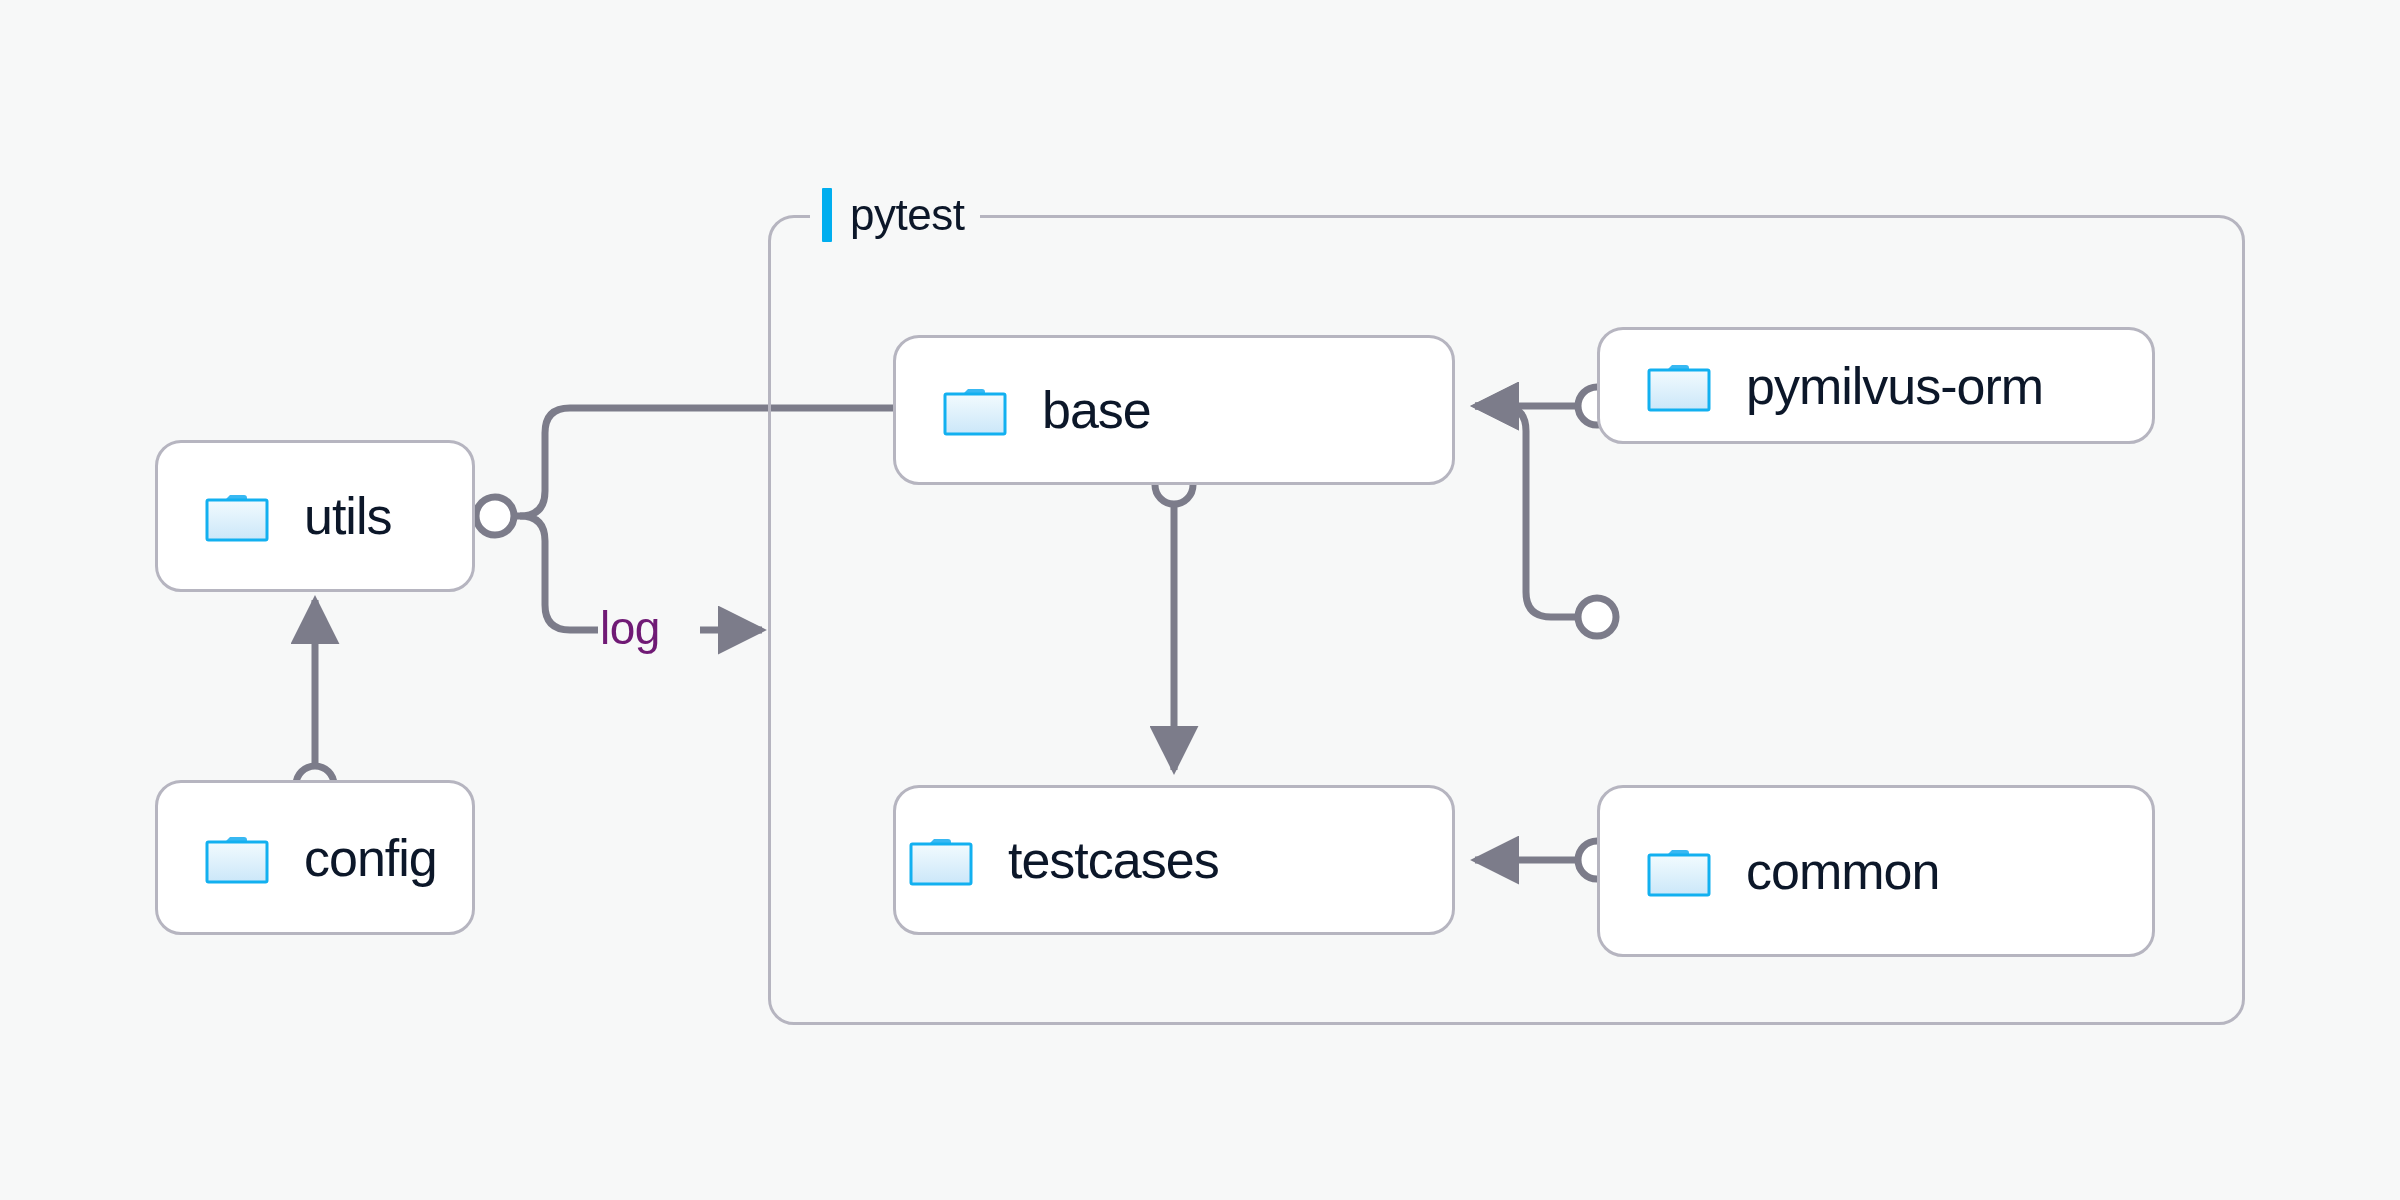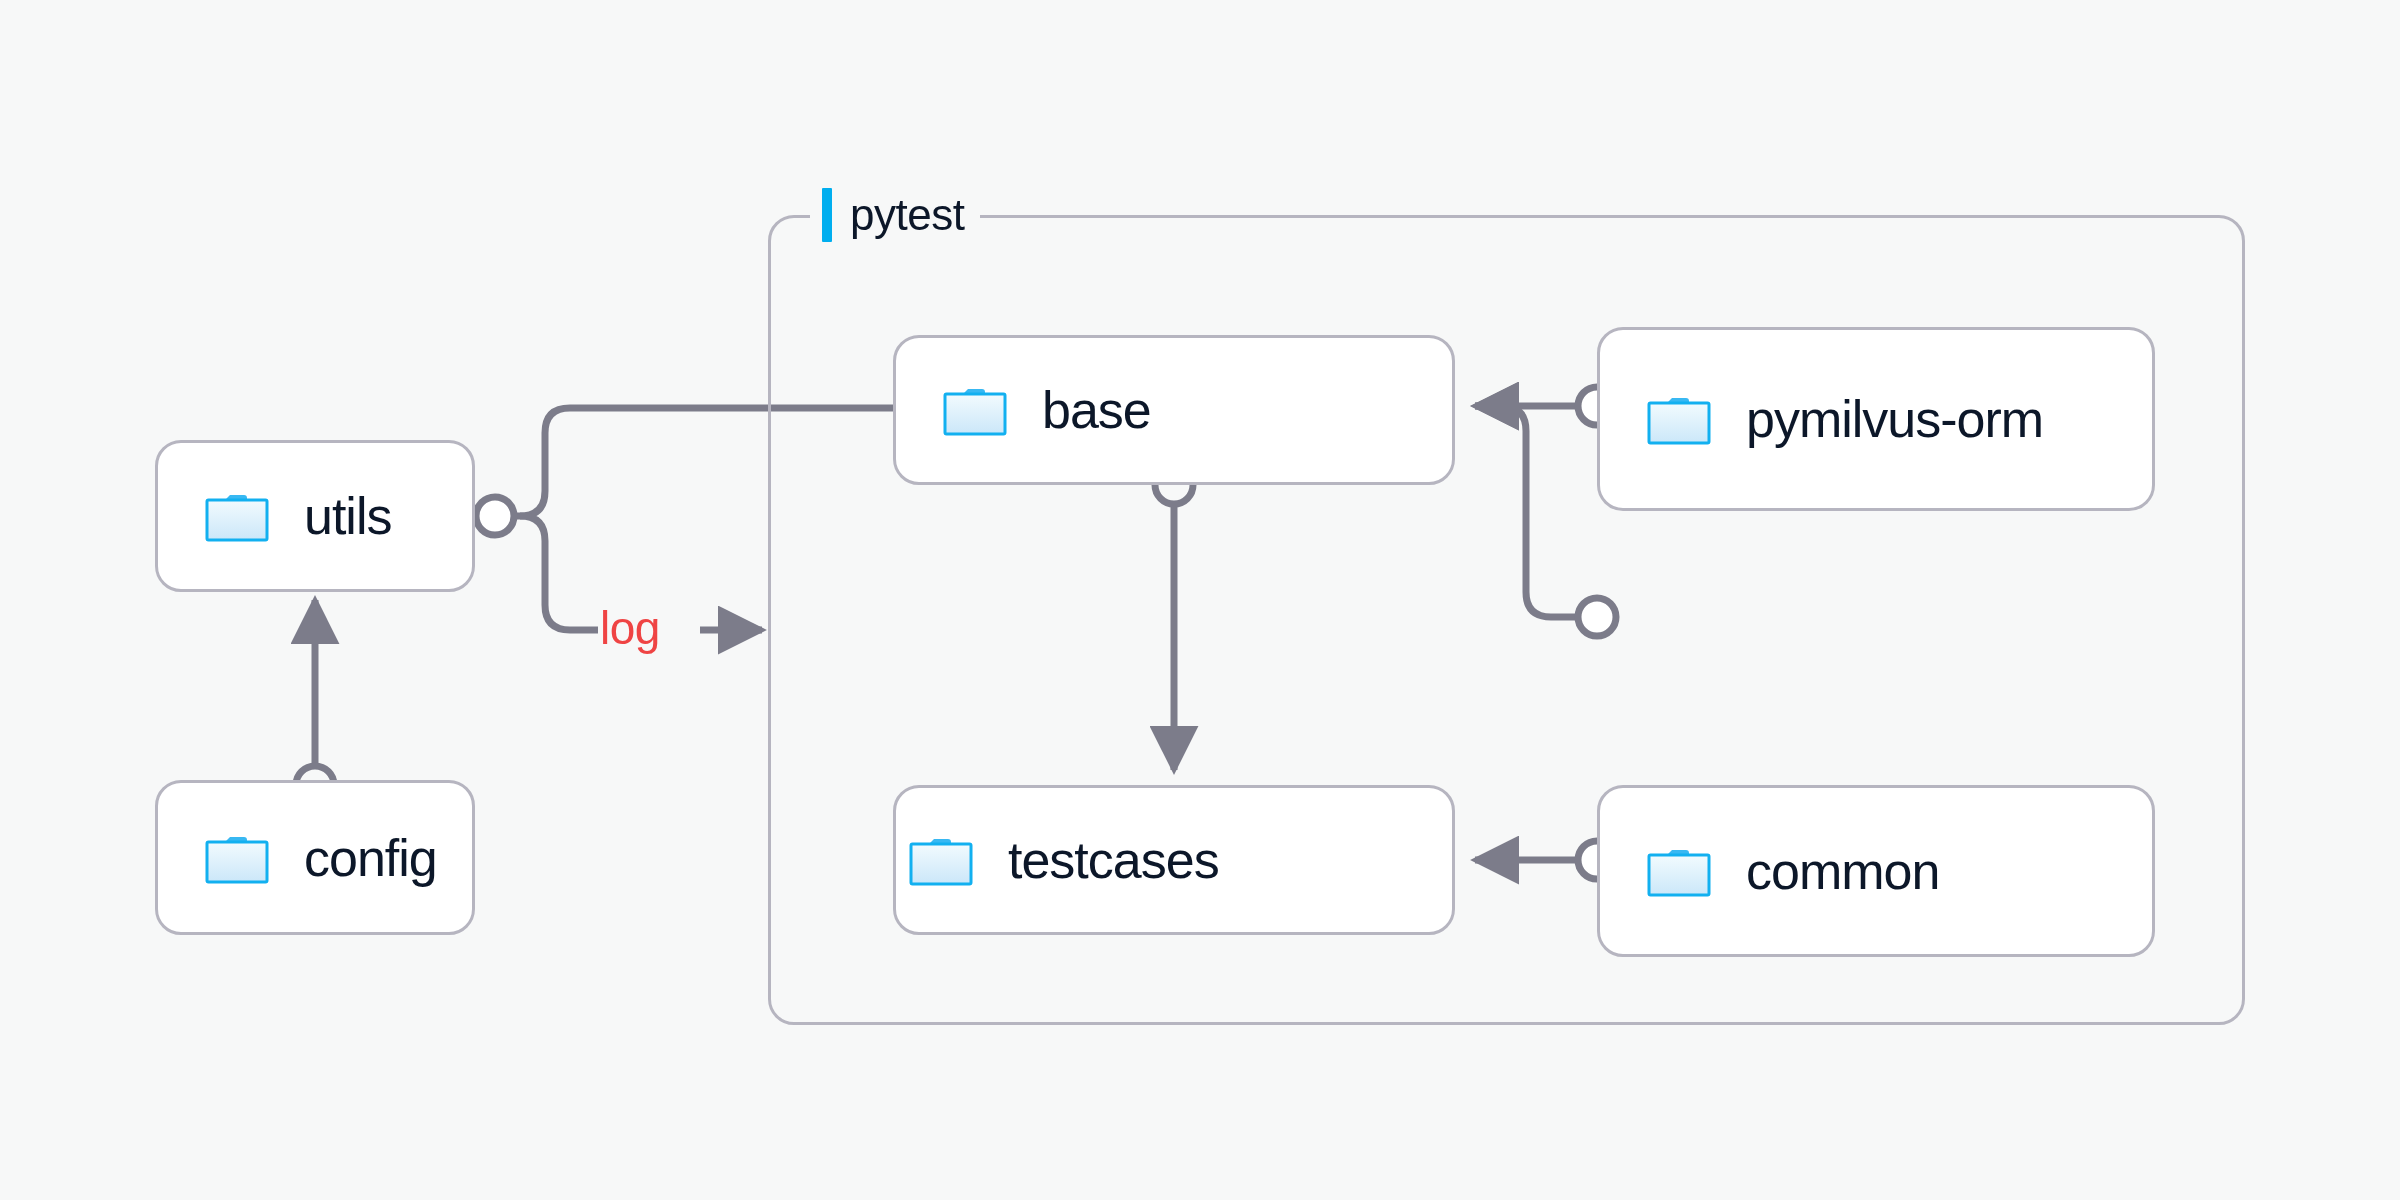--- a/index.html
+++ b/index.html
@@ -53,21 +53,21 @@
     letter-spacing:-1px;
     white-space:nowrap;
     line-height:1;
   }
   .folder{width:66px;height:56px;flex:0 0 auto;display:block;}
 
   
   .edge-label{
     position:absolute;
     font-size:46px;
-    color:#ef4444;
+    color:#701a75;
     letter-spacing:-0.5px;
     line-height:1;
     white-space:nowrap;
   }
 </style>
 </head>
 <body>
 
 <div id="stage">
 
@@ -144,21 +144,21 @@
   </div>
 
   <div class="node" style="left:893px;top:785px;width:562px;height:150px;padding-left:12px;">
     <svg class="folder" viewBox="0 0 66 56">
       <path d="M3 12 h18 l5 -5 h14 a3 3 0 0 1 3 3 v4 h-40 z" fill="#38b8f2"></path>
       <rect x="3" y="12" width="60" height="40" rx="1.5" fill="url(#folderGrad)" stroke="#12b0f0" stroke-width="3"></rect>
     </svg>
     <span class="label">testcases</span>
   </div>
 
-  <div class="node" style="left:1597px;top:327px;width:558px;height:184px;">
+  <div class="node" style="left:1597px;top:327px;width:558px;height:117px;">
     <svg class="folder" viewBox="0 0 66 56">
       <path d="M3 12 h18 l5 -5 h14 a3 3 0 0 1 3 3 v4 h-40 z" fill="#38b8f2"></path>
       <rect x="3" y="12" width="60" height="40" rx="1.5" fill="url(#folderGrad)" stroke="#12b0f0" stroke-width="3"></rect>
     </svg>
     <span class="label">pymilvus-orm</span>
   </div>
 
 
   <div class="node" style="left:1597px;top:785px;width:558px;height:172px;">
     <svg class="folder" viewBox="0 0 66 56">

